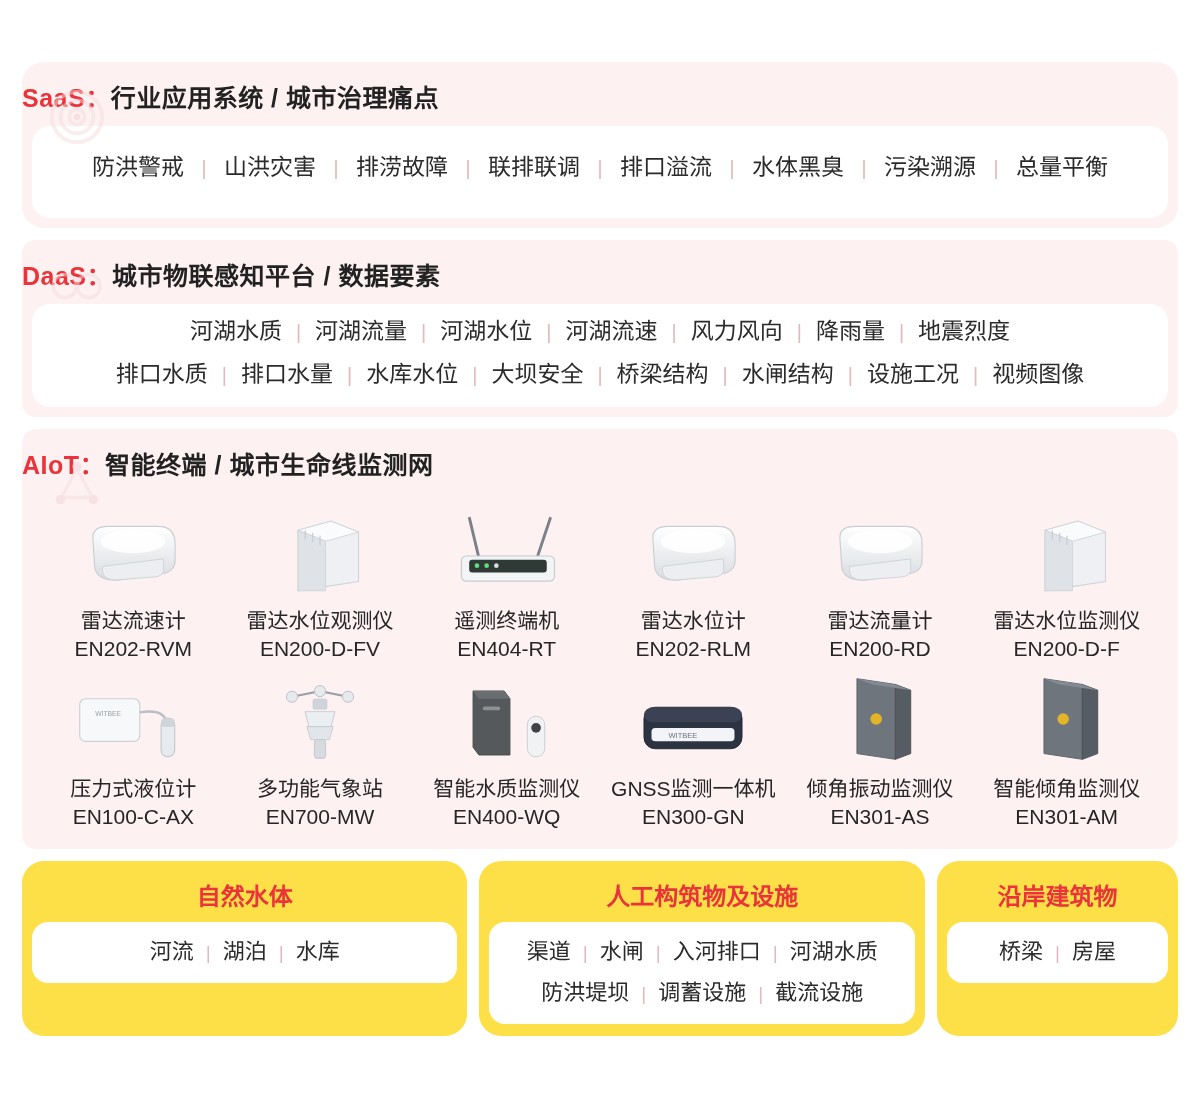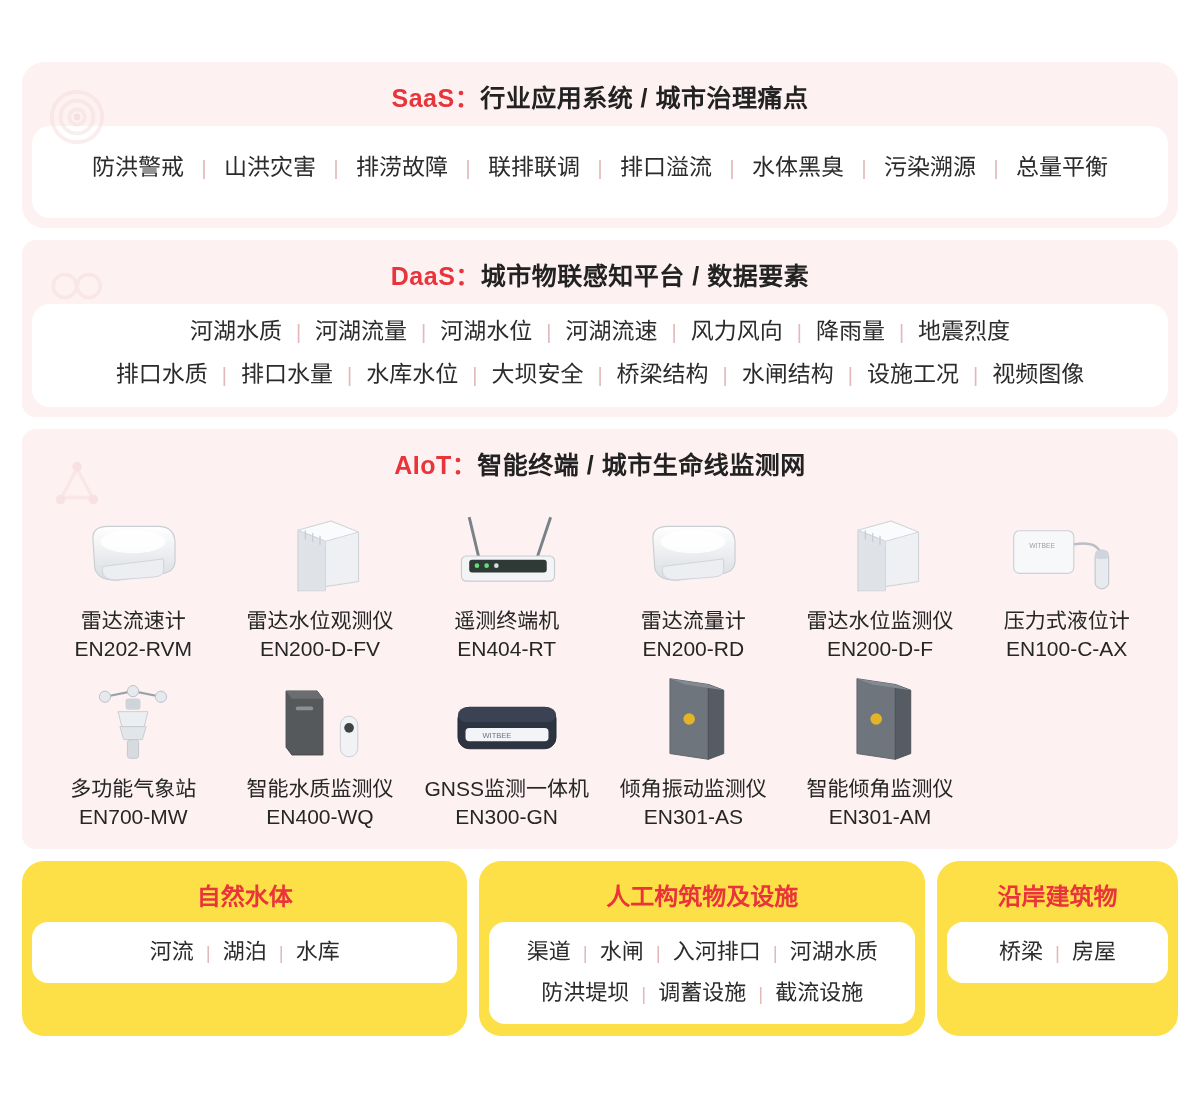--- a/index.html
+++ b/index.html
@@ -25,21 +25,21 @@
   
   .panel {
     position: relative;
     border-radius: 22px;
     background: #fdf1f2;
     overflow: hidden;
   }
   .panel + .panel { margin-top: 12px; border-radius: 14px; }
 
   .panel-title {
-    text-align: center;
+    text-align: left;
     font-size: 25px;
     font-weight: bold;
     color: #e8343a;
     letter-spacing: 0.5px;
     padding: 16px 0 12px 0;
   }
   .panel-title .sub {
     color: #222;
   }
 
@@ -322,20 +322,37 @@
                 <linearGradient id="gw1" x1="0" y1="0" x2="0" y2="1">
           <stop offset="0" stop-color="#ffffff"></stop>
                   <stop offset="1" stop-color="#d9dde1"></stop>
                 </linearGradient>
               </defs>
         <path d="M18 26 Q18 14 34 14 L86 14 Q104 14 104 32 L104 50 Q104 62 88 64 L46 70 Q24 72 20 58 Z" fill="url(#gw1)" stroke="#c9ced4" stroke-width="1.2"></path>
         <path d="M28 56 L92 48 L92 60 Q92 66 82 67 L42 70 Q28 70 28 60 Z" fill="#eceef1" stroke="#cfd4d9" stroke-width="1"></path>
         <ellipse cx="60" cy="30" rx="34" ry="12" fill="#ffffff" opacity="0.85"></ellipse>
       </svg>
           </div>
+          <div class="dname">雷达水位计</div>
+          <div class="dmodel">EN202-RLM</div>
+        </div>
+        <div class="device">
+          <div class="art">
+            <svg viewBox="0 0 120 90" width="116" height="86">
+        <defs>
+                <linearGradient id="gw1" x1="0" y1="0" x2="0" y2="1">
+          <stop offset="0" stop-color="#ffffff"></stop>
+                  <stop offset="1" stop-color="#d9dde1"></stop>
+                </linearGradient>
+              </defs>
+        <path d="M18 26 Q18 14 34 14 L86 14 Q104 14 104 32 L104 50 Q104 62 88 64 L46 70 Q24 72 20 58 Z" fill="url(#gw1)" stroke="#c9ced4" stroke-width="1.2"></path>
+        <path d="M28 56 L92 48 L92 60 Q92 66 82 67 L42 70 Q28 70 28 60 Z" fill="#eceef1" stroke="#cfd4d9" stroke-width="1"></path>
+        <ellipse cx="60" cy="30" rx="34" ry="12" fill="#ffffff" opacity="0.85"></ellipse>
+      </svg>
+          </div>
           <div class="dname">雷达流量计</div>
           <div class="dmodel">EN200-RD</div>
         </div>
         <div class="device">
           <div class="art">
             <svg viewBox="0 0 120 90" width="110" height="88">
         <path d="M36 18 L72 8 L102 20 L102 74 L36 84 Z" fill="#eef0f3" stroke="#cfd4d9" stroke-width="1.2"></path>
         <path d="M36 18 L72 8 L102 20 L66 30 Z" fill="#fafbfc" stroke="#cfd4d9" stroke-width="1"></path>
         <path d="M36 18 L66 30 L66 84 L36 84 Z" fill="#dfe3e8" stroke="#cfd4d9" stroke-width="1"></path>
         <g stroke="#c8cdd3" stroke-width="1.4">

